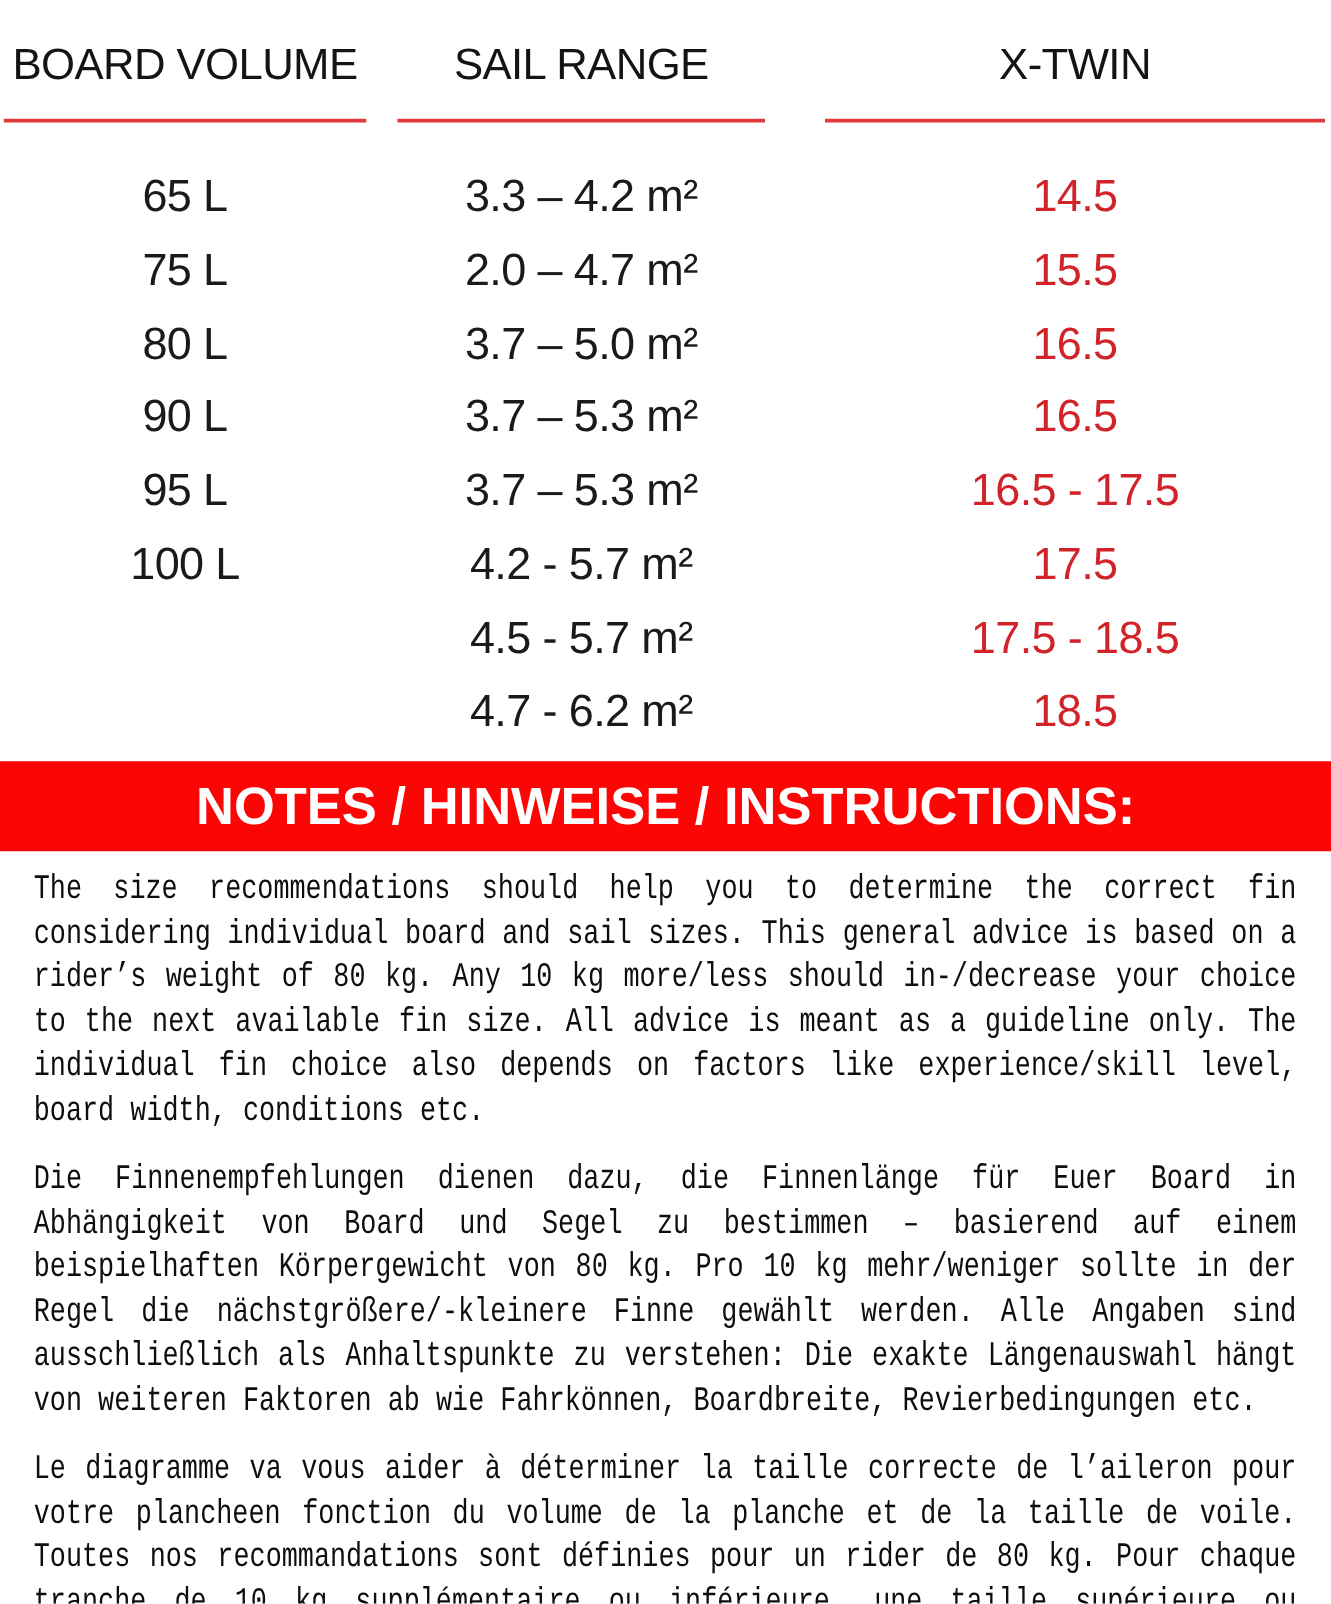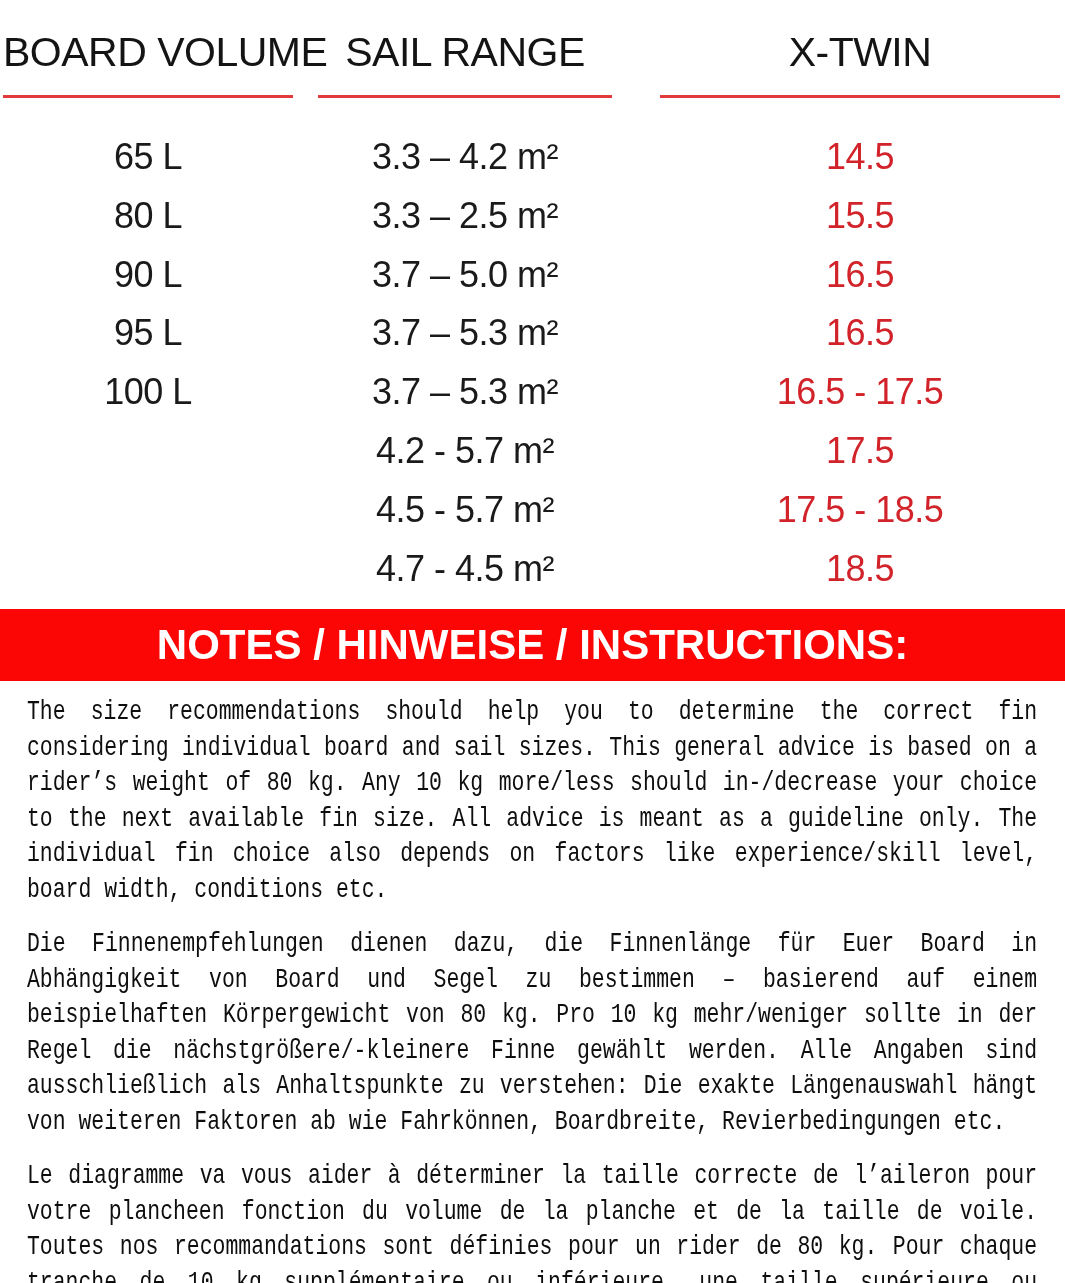--- a/index.html
+++ b/index.html
@@ -23,21 +23,21 @@
   .col-sail   { left: 318px; width: 294px; }
   .col-xtwin  { left: 660px; width: 400px; }
 
   .col-header {
     position: absolute;
     top: 30px;
     width: 100%;
     height: 44px;
     line-height: 44px;
     text-align: center;
-    font-size: 41px;
+    font-size: 35px;
     letter-spacing: -0.5px;
     color: #141414;
     white-space: nowrap;
   }
 
   .col-underline {
     position: absolute;
     top: 95px;
     width: 100%;
     height: 3px;
@@ -106,39 +106,40 @@
 
 <div class="page">
 
   <section class="size-table">
 
     <div class="col col-volume">
       <div class="col-header">BOARD VOLUME</div>
       <div class="col-underline"></div>
       <div class="cells">
         <div class="cell">65 L</div>
+        <div class="cell">75 L</div>
         <div class="cell">80 L</div>
         <div class="cell">90 L</div>
         <div class="cell">95 L</div>
         <div class="cell">100 L</div>
       </div>
     </div>
 
     <div class="col col-sail">
       <div class="col-header">SAIL RANGE</div>
       <div class="col-underline"></div>
       <div class="cells">
         <div class="cell">3.3 – 4.2 m²</div>
-        <div class="cell">3.3 – 2.5 m²</div>
+        <div class="cell">2.0 – 4.7 m²</div>
         <div class="cell">3.7 – 5.0 m²</div>
         <div class="cell">3.7 – 5.3 m²</div>
         <div class="cell">3.7 – 5.3 m²</div>
         <div class="cell">4.2 - 5.7 m²</div>
         <div class="cell">4.5 - 5.7 m²</div>
-        <div class="cell">4.7 - 4.5 m²</div>
+        <div class="cell">4.7 - 6.2 m²</div>
       </div>
     </div>
 
     <div class="col col-xtwin">
       <div class="col-header">X-TWIN</div>
       <div class="col-underline"></div>
       <div class="cells">
         <div class="cell">14.5</div>
         <div class="cell">15.5</div>
         <div class="cell">16.5</div>

